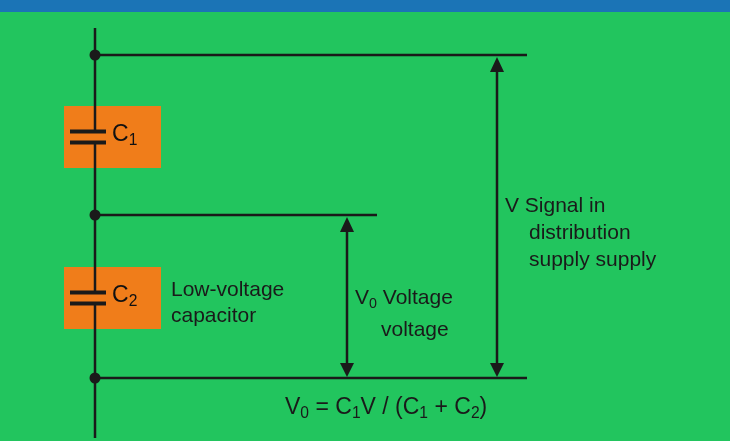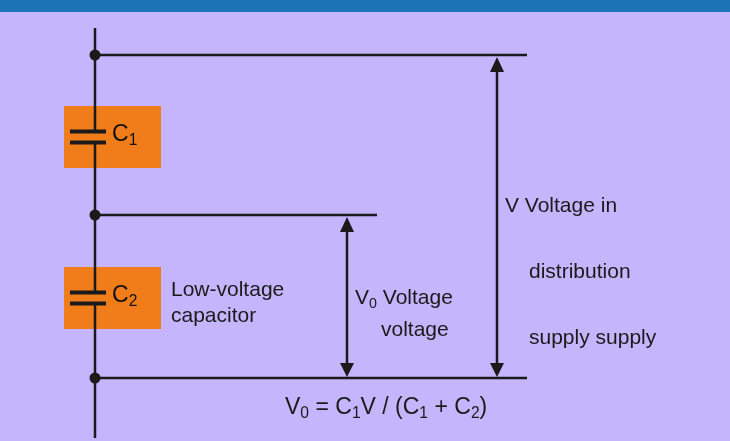--- a/index.html
+++ b/index.html
@@ -1,19 +1,19 @@
 <!DOCTYPE html>
 <html><head>
 <meta charset="utf-8">
 <style>
   html,body{margin:0;padding:0;}
   #stage{
     position:relative;
     width:730px;height:441px;
-    background:#c4b5fd;
+    background:#22c55e;
     overflow:hidden;
     font-family:"Liberation Sans", sans-serif;
     color:#1a1a1a;
   }
   #top-bar{
     position:absolute;left:0;top:0;width:730px;height:12px;
     background:#1b74b6;
   }
   .cap-box{
     position:absolute;width:97px;height:62px;
@@ -28,21 +28,21 @@
   svg.diagram{
     position:absolute;left:0;top:0;width:730px;height:441px;
     pointer-events:none;
   }
   .txt{position:absolute;font-size:21px;line-height:26px;white-space:nowrap;}
   #label-cap1{left:171px;top:109px;}
   #label-cap2{left:171px;top:276px;}
   #label-v0{left:355px;top:284px;}
   #label-v0 .indent{padding-left:26px;}
   #label-v{left:505px;top:191px;line-height:27px;}
-  #label-v .indent{padding-left:24px;margin-top:39px;}
+  #label-v .indent{padding-left:24px;}
   #formula{left:285px;top:393px;font-size:23px;}
   sub{font-size:68%;vertical-align:-0.25em;}
 </style>
 </head>
 <body>
 
 <div id="stage">
 
   <div id="top-bar"></div>
 
@@ -92,20 +92,20 @@
     <div>Low-voltage</div>
     <div>capacitor</div>
   </div>
 
   <div id="label-v0" class="txt">
     <div><span>V</span><sub>0</sub><span> Voltage</span></div>
     <div class="indent">voltage</div>
   </div>
 
   <div id="label-v" class="txt">
-    <div>V Voltage in</div>
+    <div>V Signal in</div>
     <div class="indent">distribution</div>
     <div class="indent">supply supply</div>
   </div>
 
   <div id="formula" class="txt"><span>V</span><sub>0</sub><span> = C</span><sub>1</sub><span>V / (C</span><sub>1</sub><span> + C</span><sub>2</sub><span>)</span></div>
 
 </div>
 
 </body></html>

